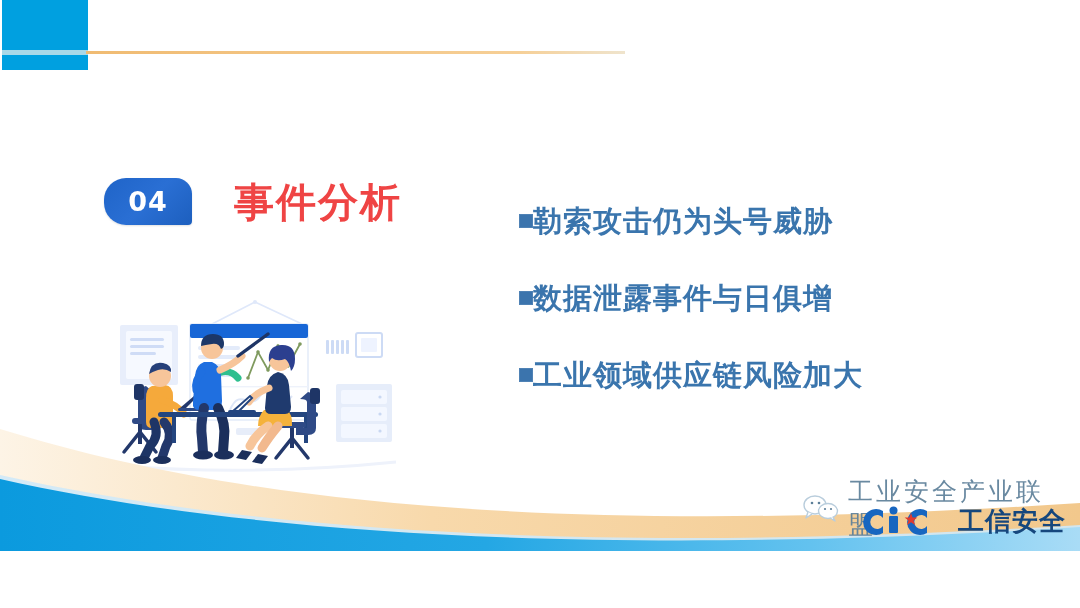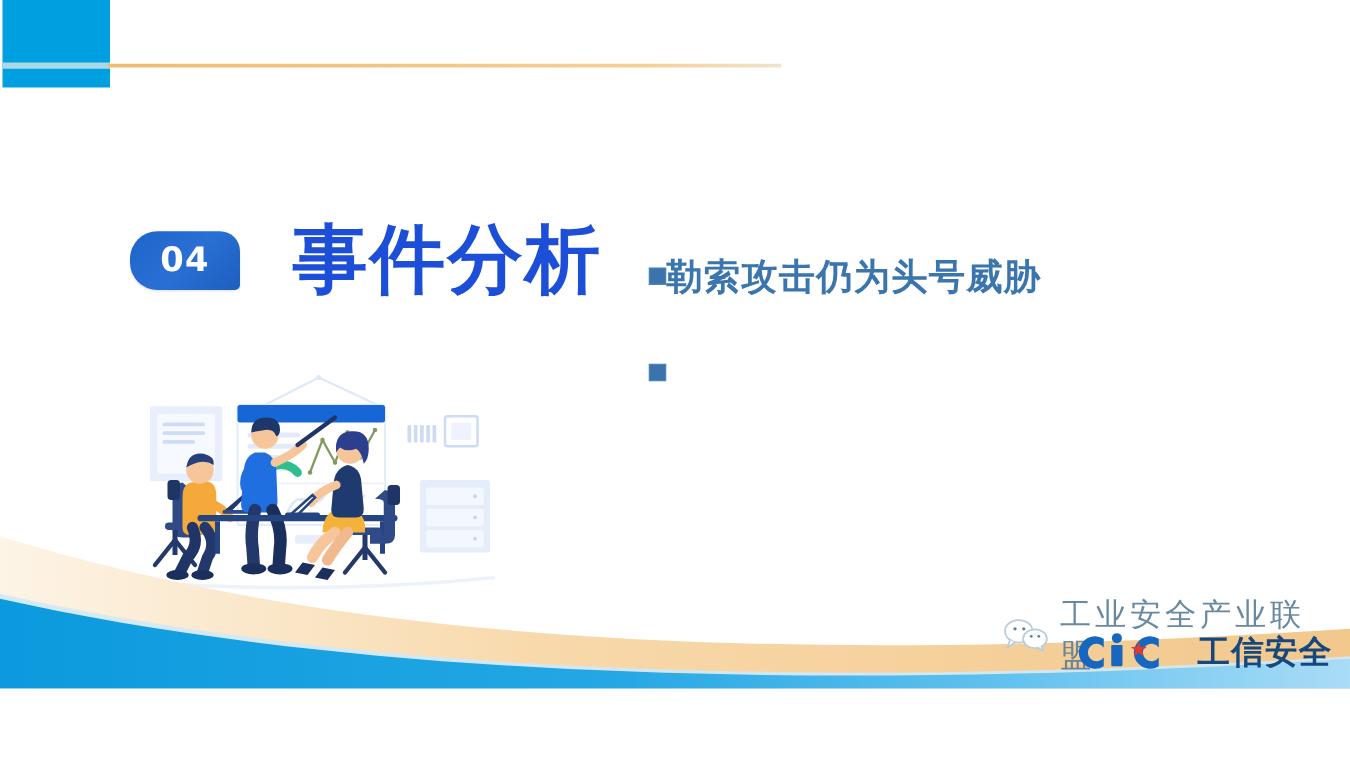--- a/index.html
+++ b/index.html
@@ -42,21 +42,21 @@
     border-radius:22px 16px 4px 22px;
     display:flex;align-items:center;justify-content:center;
     box-shadow:0 1px 2px rgba(0,0,0,.12);
   }
   .num-badge span{
     color:#ffffff;font-size:27px;font-weight:bold;letter-spacing:1px;
     font-family:"DejaVu Sans",sans-serif;
   }
   .title-text{
     margin-left:42px;
-    font-size:60px;font-weight:bold;color:#1d4ed8;
+    font-size:40px;font-weight:bold;color:#ef4444;
     letter-spacing:2px;line-height:1;
     text-shadow:0 1px 0 rgba(255,255,255,.6);
     font-family:"DejaVu Sans",sans-serif;
   }
 
   
   .bullets{
     position:absolute;left:519px;top:202px;
   }
   .bullet-row{
@@ -124,23 +124,28 @@
     <div class="title-text">事件分析</div>
   </div>
 
   <div class="bullets">
 
     <div class="bullet-row">
       <div class="bullet-sq"></div>
       <div class="bullet-label">勒索攻击仍为头号威胁</div>
     </div>
 
-
     <div class="bullet-row">
       <div class="bullet-sq"></div>
+      <div class="bullet-label">数据泄露事件与日俱增</div>
+    </div>
+
+    <div class="bullet-row">
+      <div class="bullet-sq"></div>
+      <div class="bullet-label">工业领域供应链风险加大</div>
     </div>
 
 
   </div>
 
   <div class="illus">
     <svg viewBox="0 0 290 175" width="290" height="175">
 
       <rect x="8" y="25" width="58" height="60" rx="2" fill="#e8eefb"></rect>
       <rect x="14" y="31" width="46" height="48" rx="2" fill="#f6f9ff"></rect>

